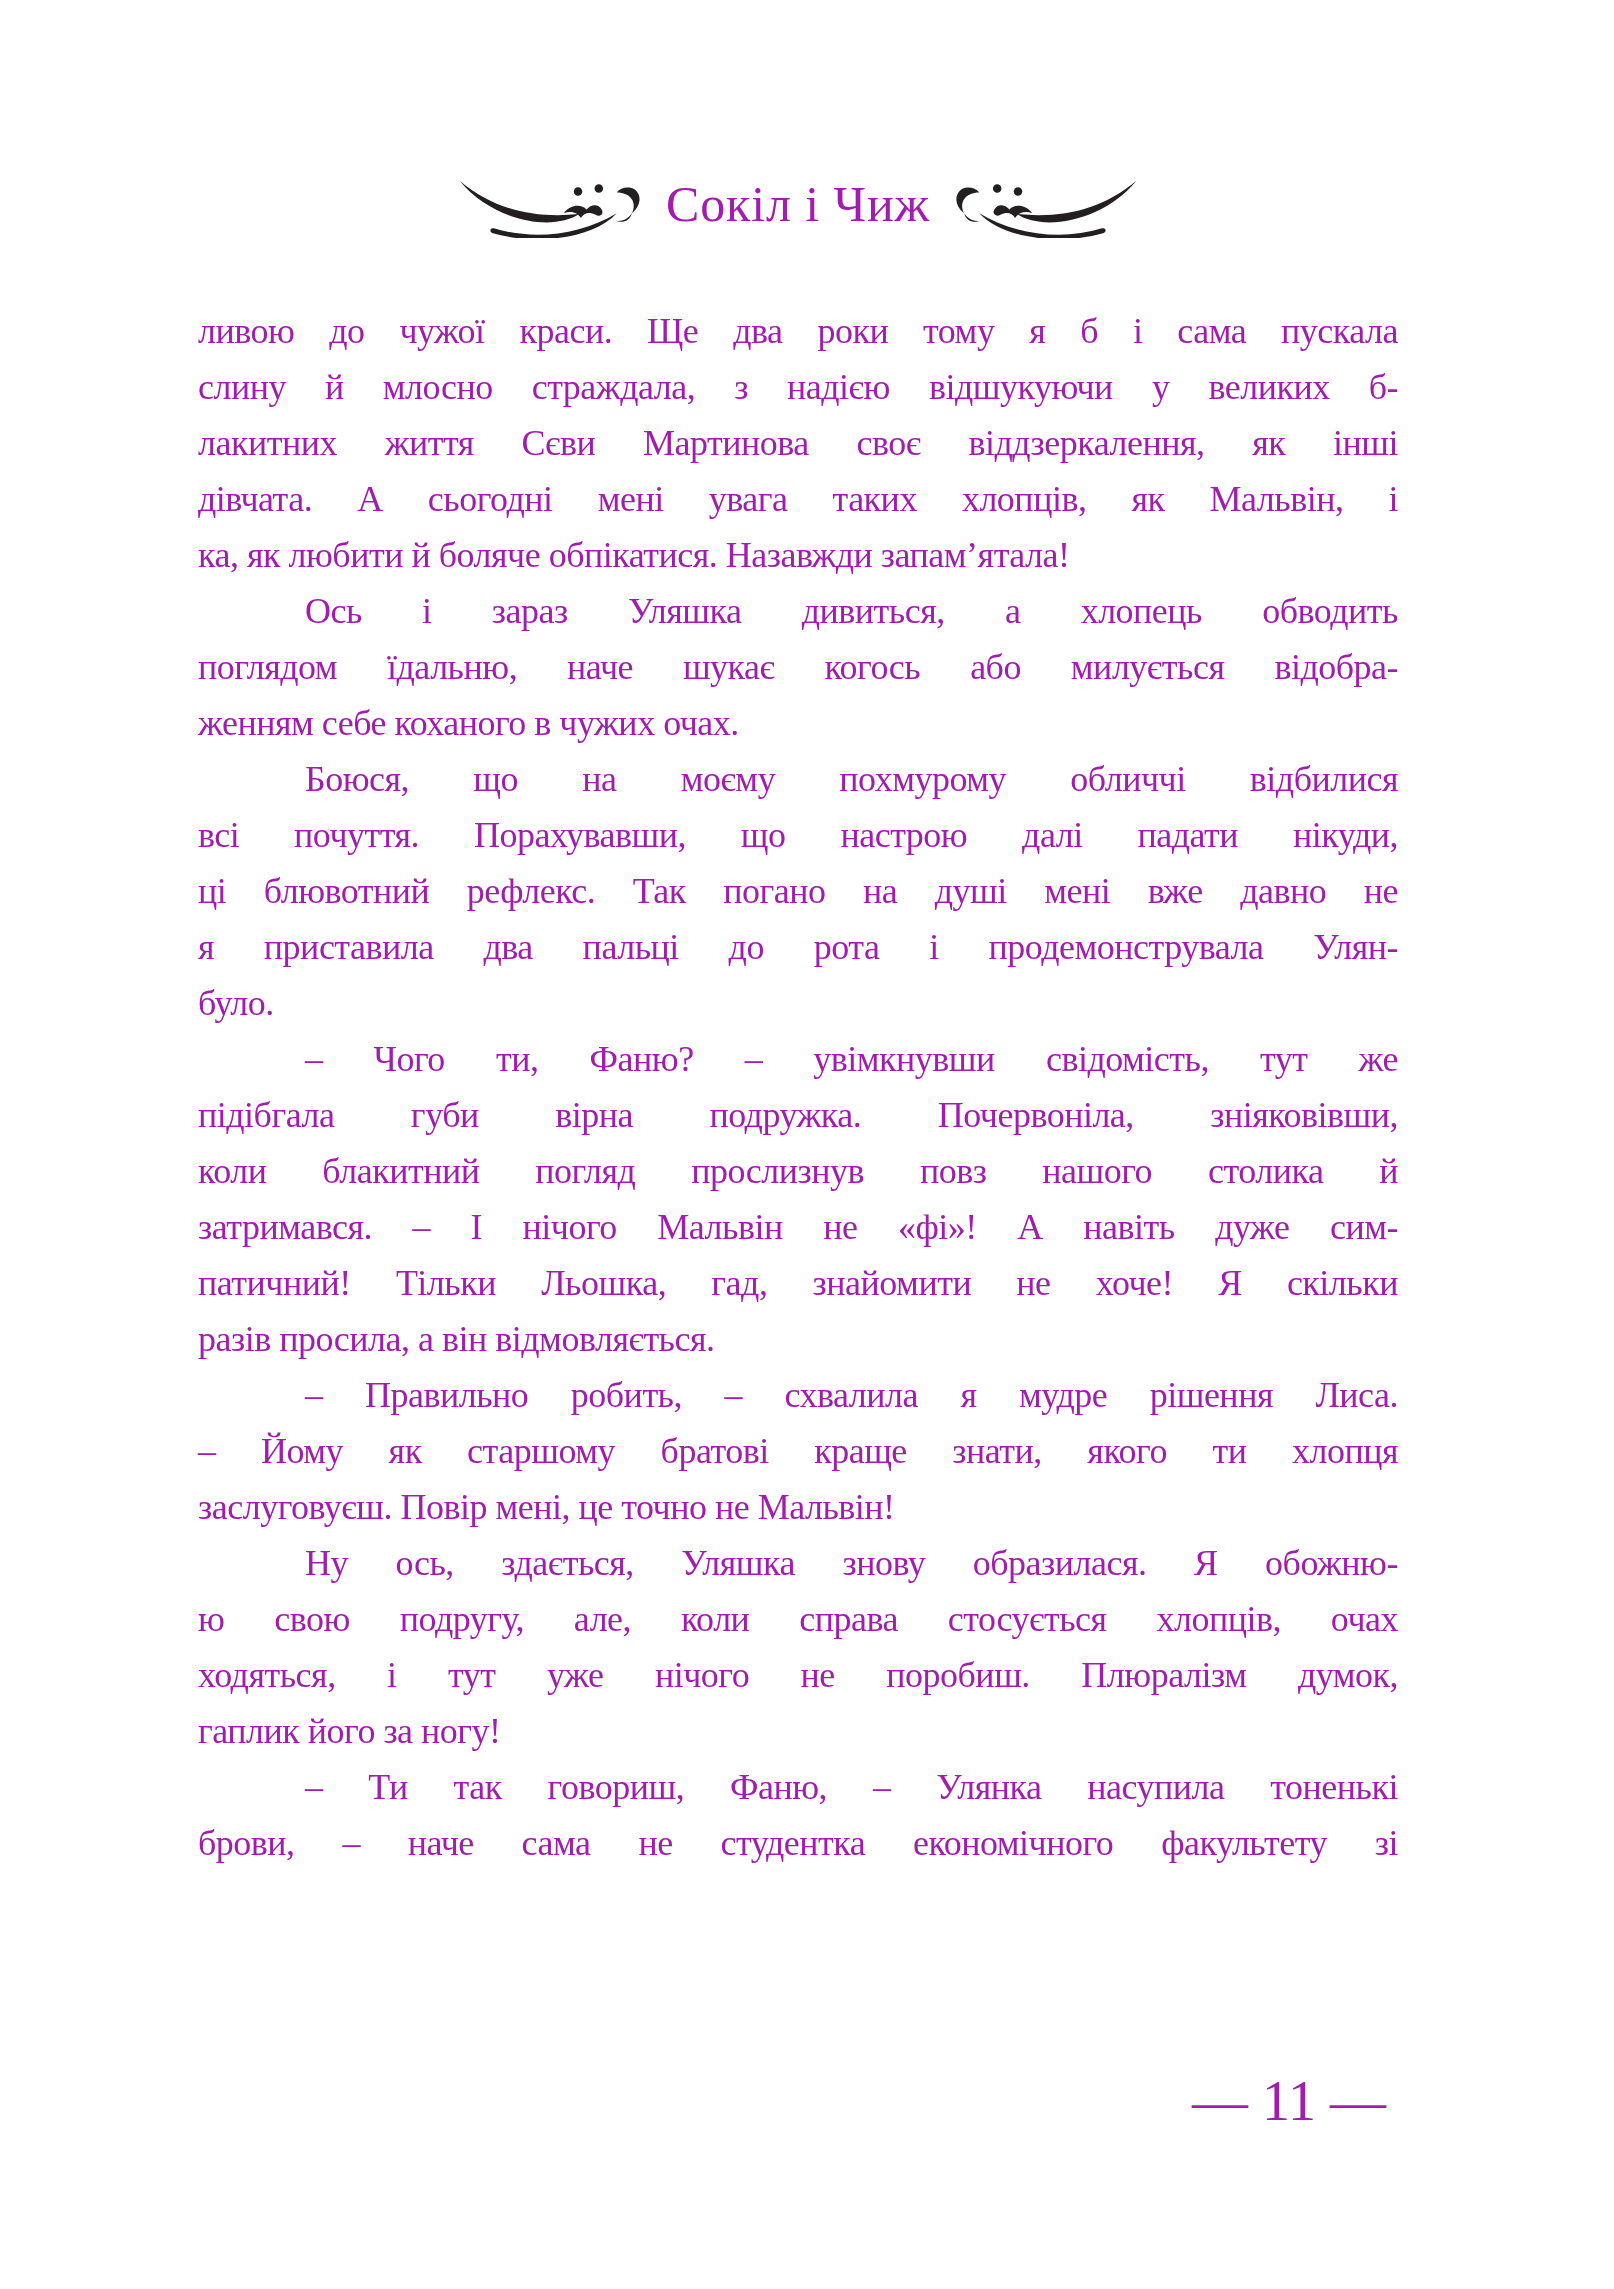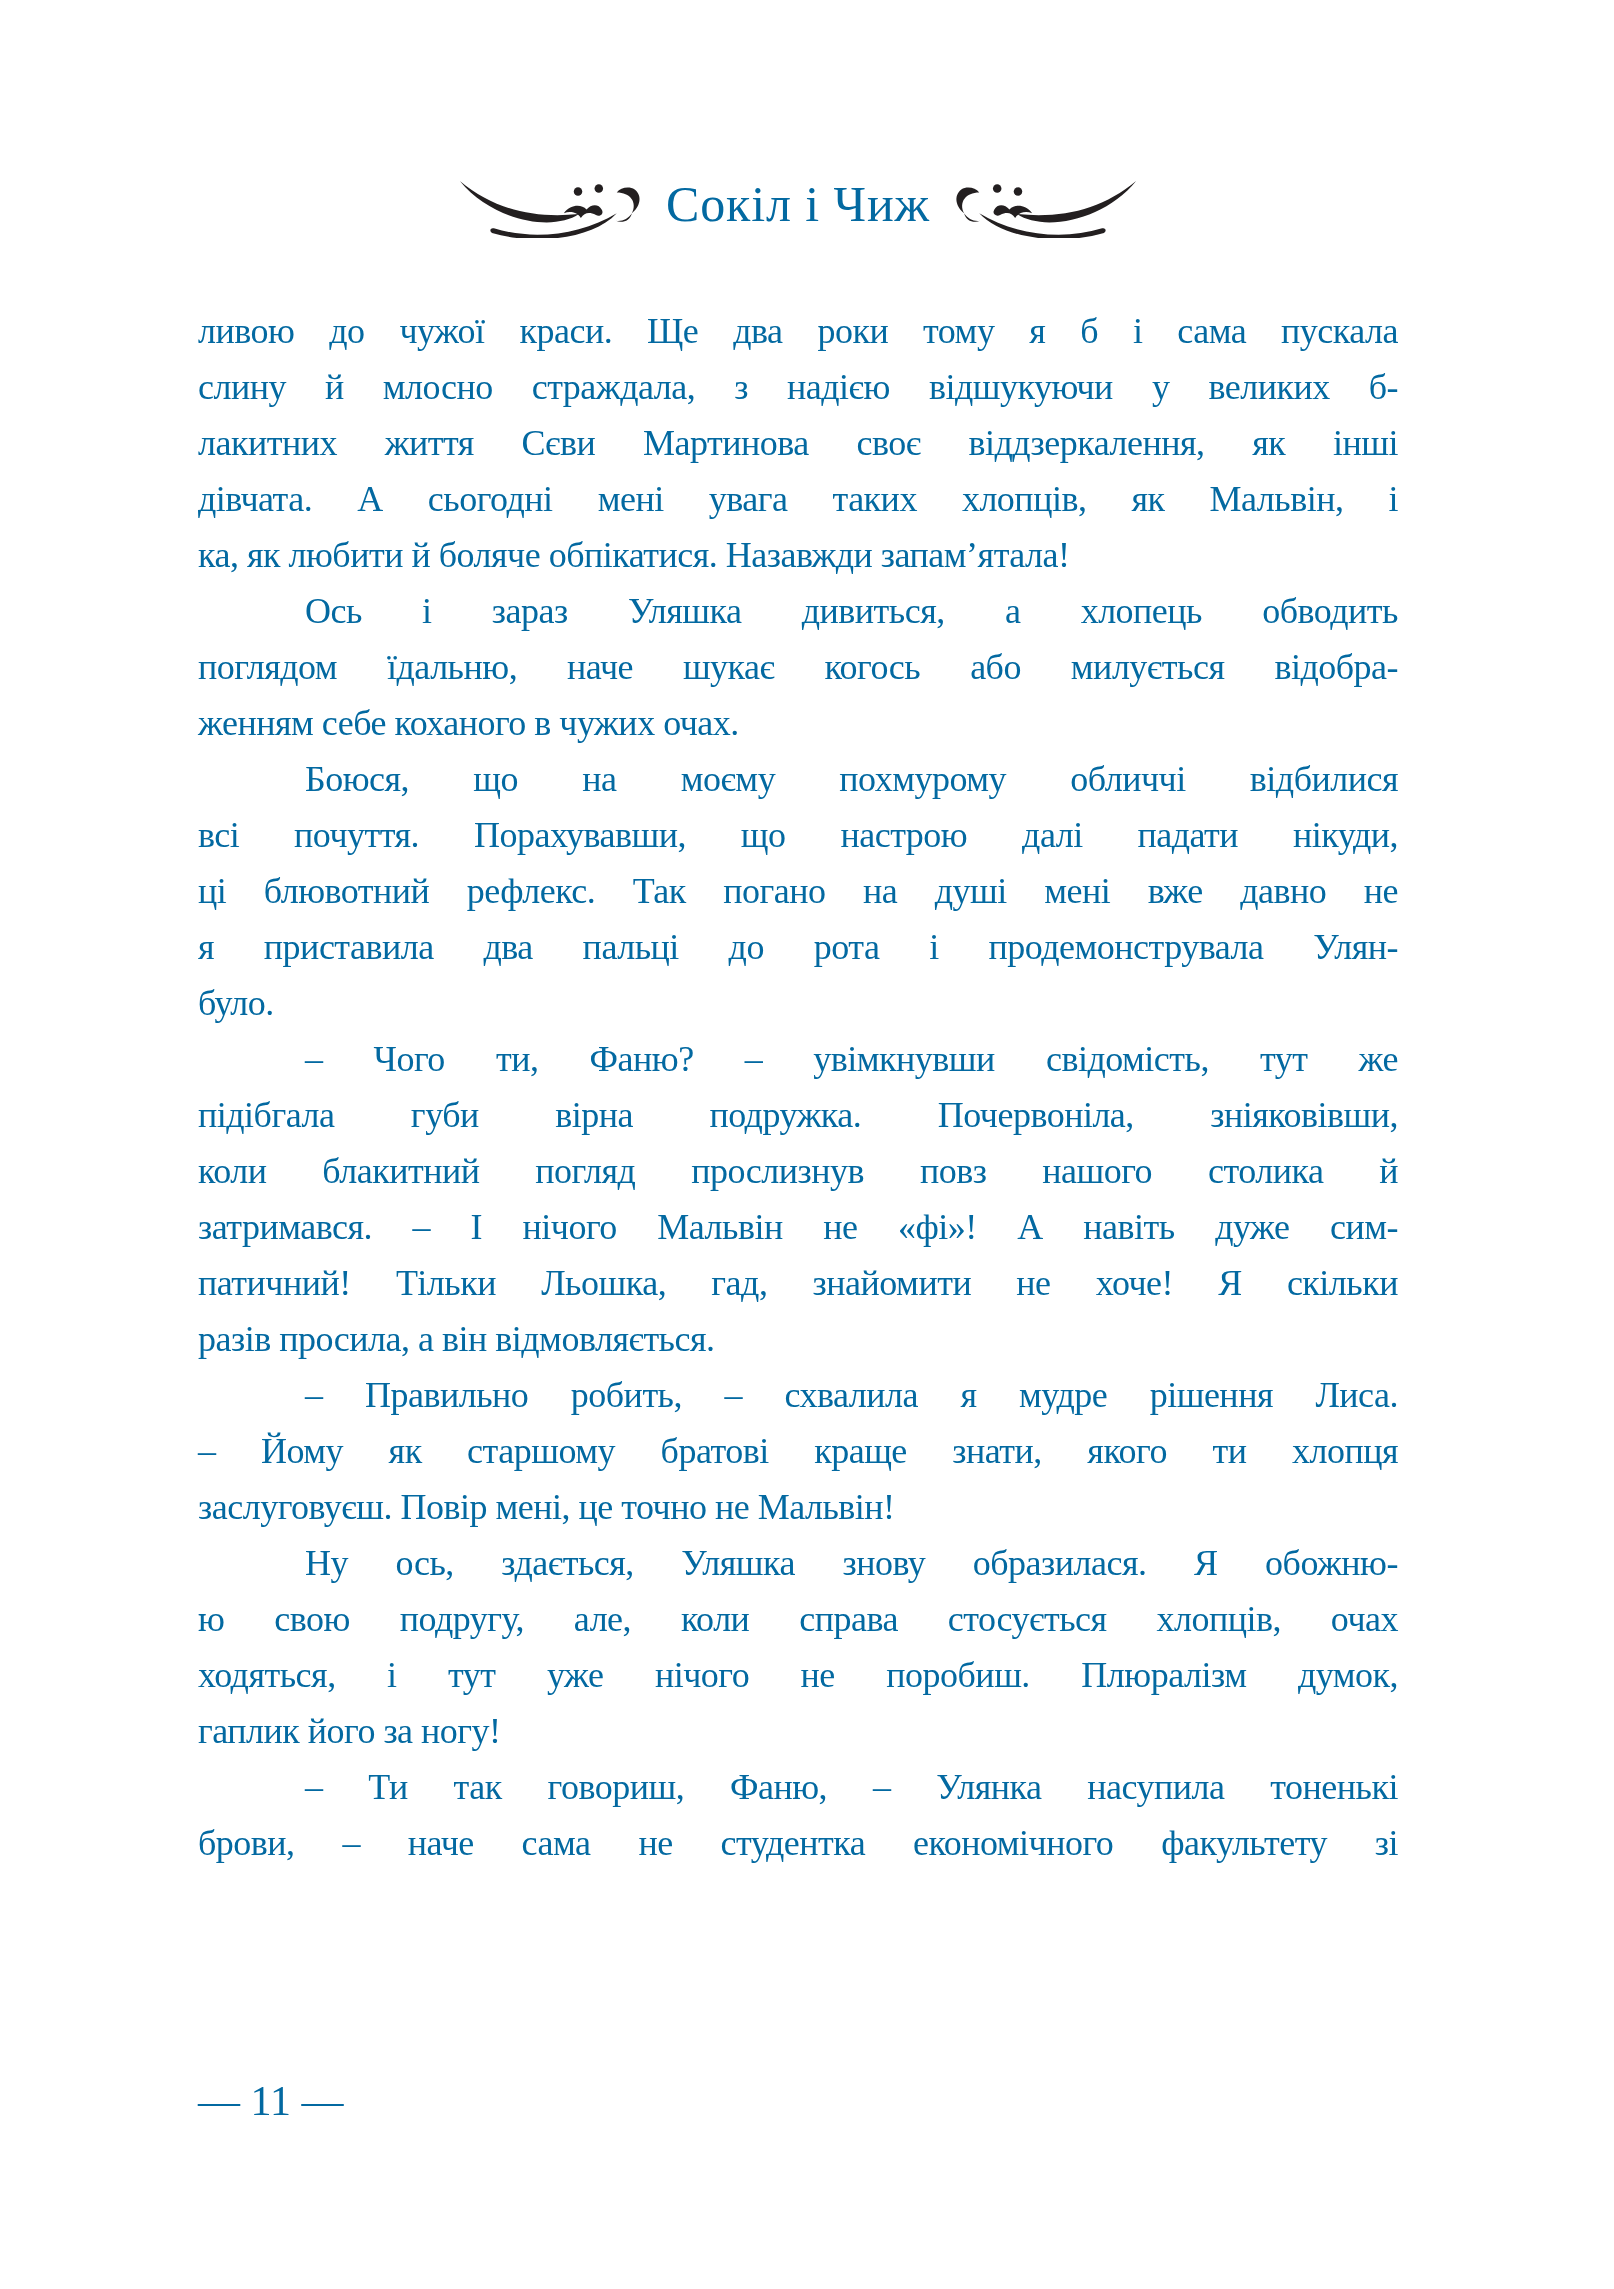--- a/index.html
+++ b/index.html
@@ -5,21 +5,21 @@
   html, body {
     margin: 0;
     padding: 0;
     background: #ffffff;
   }
   .page {
     position: relative;
     width: 1614px;
     height: 2290px;
     background: #ffffff;
-    color: #0369a1;
+    color: #a21caf;
     font-family: "Liberation Serif", "DejaVu Serif", serif;
     overflow: hidden;
   }
   
   .running-header {
     position: absolute;
     left: 198px;
     top: 168px;
     width: 1200px;
     height: 78px;
@@ -61,25 +61,25 @@
     text-align: justify;
     text-align-last: justify;
     white-space: normal;
   }
   .line.endpara { text-align-last: left; }
   .line.indent { text-indent: 107px; }
 
   
   .page-footer {
     position: absolute;
-    left: 198px;
+    left: 186px;
     top: 2073px;
     width: 1200px;
-    text-align: left;
-    font-size: 42px;
+    text-align: right;
+    font-size: 56px;
     line-height: 56px;
   }
 </style>
 </head>
 <body>
 
 <div class="page">
 
   <header class="running-header">
     <span class="orn">

